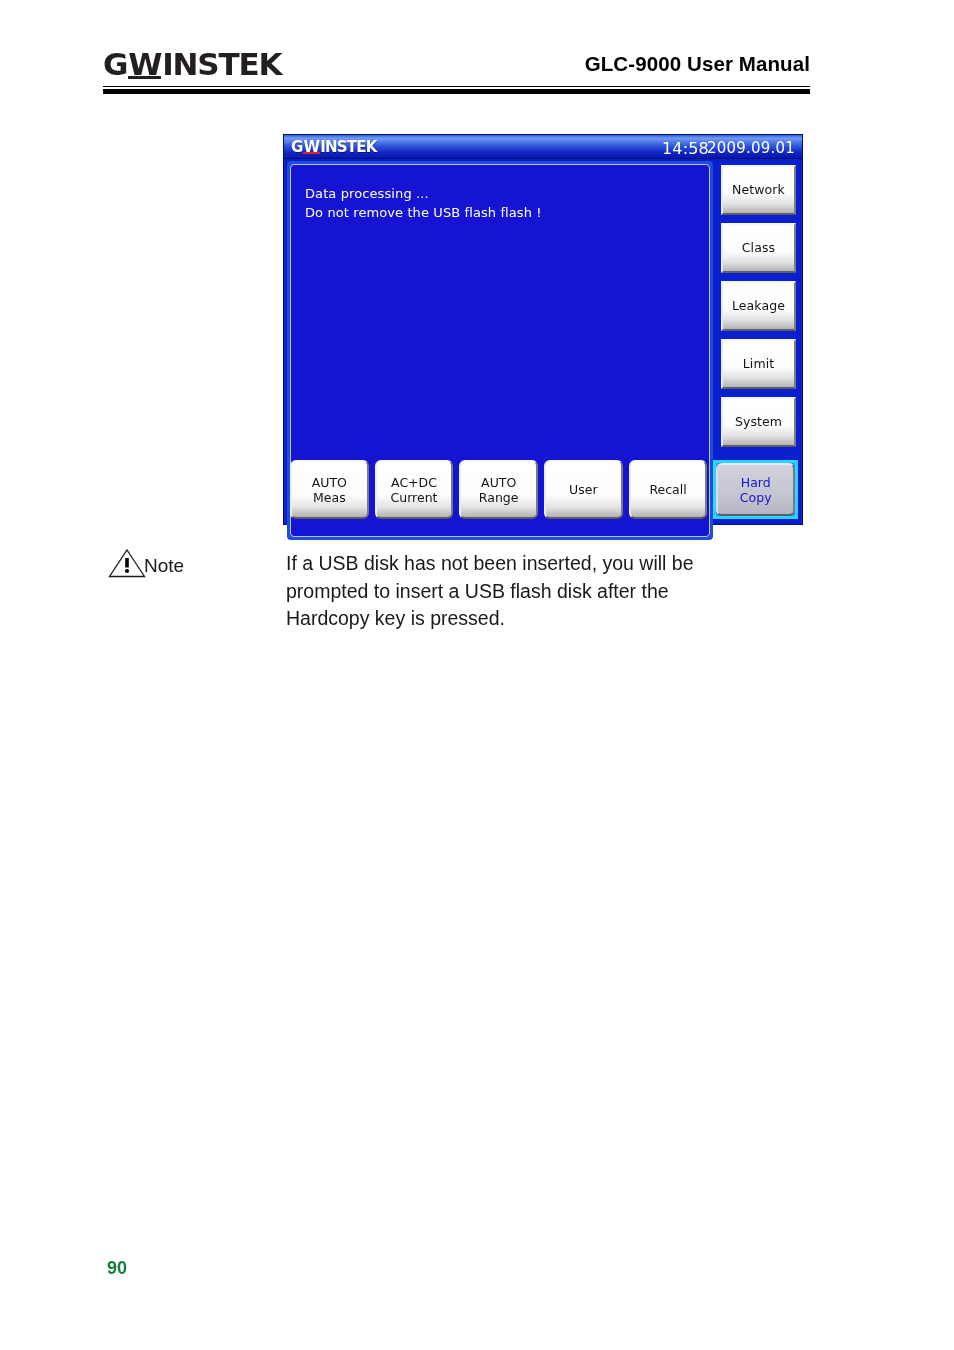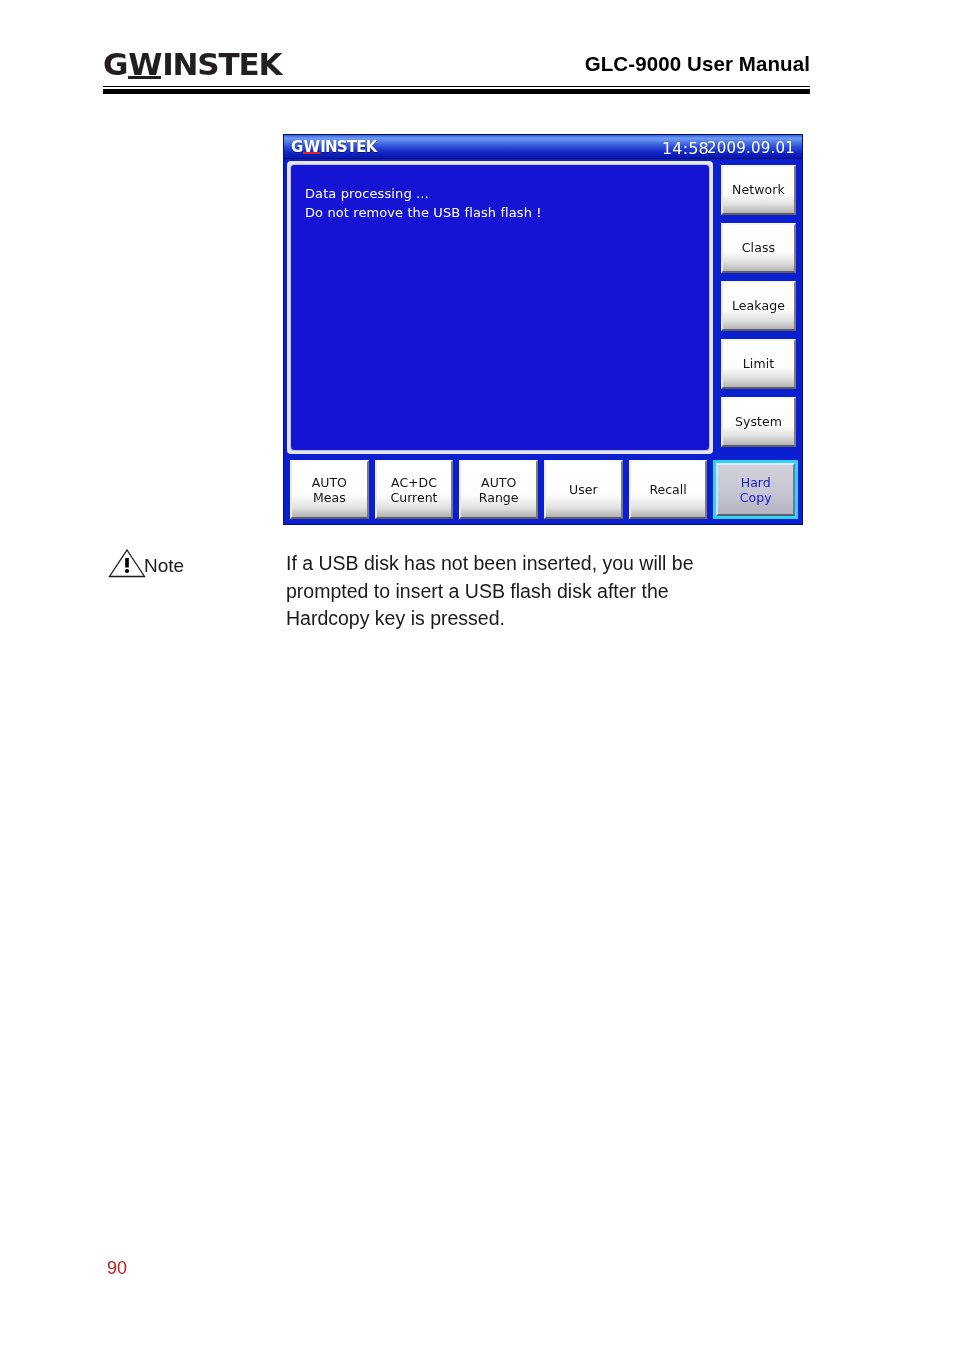--- a/index.html
+++ b/index.html
@@ -149,22 +149,22 @@
     position: relative;
     height: 298px;
     padding: 3px 3px 0 3px;
     box-sizing: border-box;
   }
   .main-pane-wrap {
     position: absolute;
     left: 3px;
     top: 2px;
     width: 426px;
-    height: 293px;
-    background: #e5e5e5;
+    height: 379px;
+    background: #1d4ed8;
     border-radius: 4px;
     box-sizing: border-box;
     padding: 3px;
   }
   .main-pane {
     width: 100%;
     height: 100%;
     background: #1414d2;
     border: 1px solid #b9c6ef;
     border-radius: 4px;
@@ -243,20 +243,21 @@
     border-bottom: 2px solid #5c5c5c;
     display: flex;
     flex-direction: column;
     align-items: center;
     justify-content: center;
     font-family: "DejaVu Sans", sans-serif;
     font-size: 12.5px;
     color: #141414;
     line-height: 15px;
     text-align: center;
+    border-radius: 6px;
   }
   .fnkey-slot.selected {
     padding: 0;
     margin: 0 1px 0 3px;
     border: 3px solid #2ad6ff;
     box-shadow: 0 0 4px 1px #43c4ff inset;
     box-sizing: border-box;
   }
   .fkey.selected-face {
     background: linear-gradient(to bottom, #d2d2dd 0%, #c6c6d2 60%, #b4b4c2 100%);
@@ -303,22 +304,22 @@
     line-height: 27.5px;
   }
   .note-text div { white-space: nowrap; }
 
   
   .page-number {
     position: absolute;
     left: 107px;
     top: 1258px;
     font-size: 18px;
-    font-weight: normal;
-    color: #b91c1c;
+    font-weight: bold;
+    color: #15803d;
   }
 </style>
 </head>
 <body>
 
 <div class="page-header">
   <div class="brand-logo"><span>G</span><span class="gw-w">W</span><span>INSTEK</span></div>
   <div class="manual-title">GLC-9000 User Manual</div>
 </div>
 <div class="rule-thin"></div>

